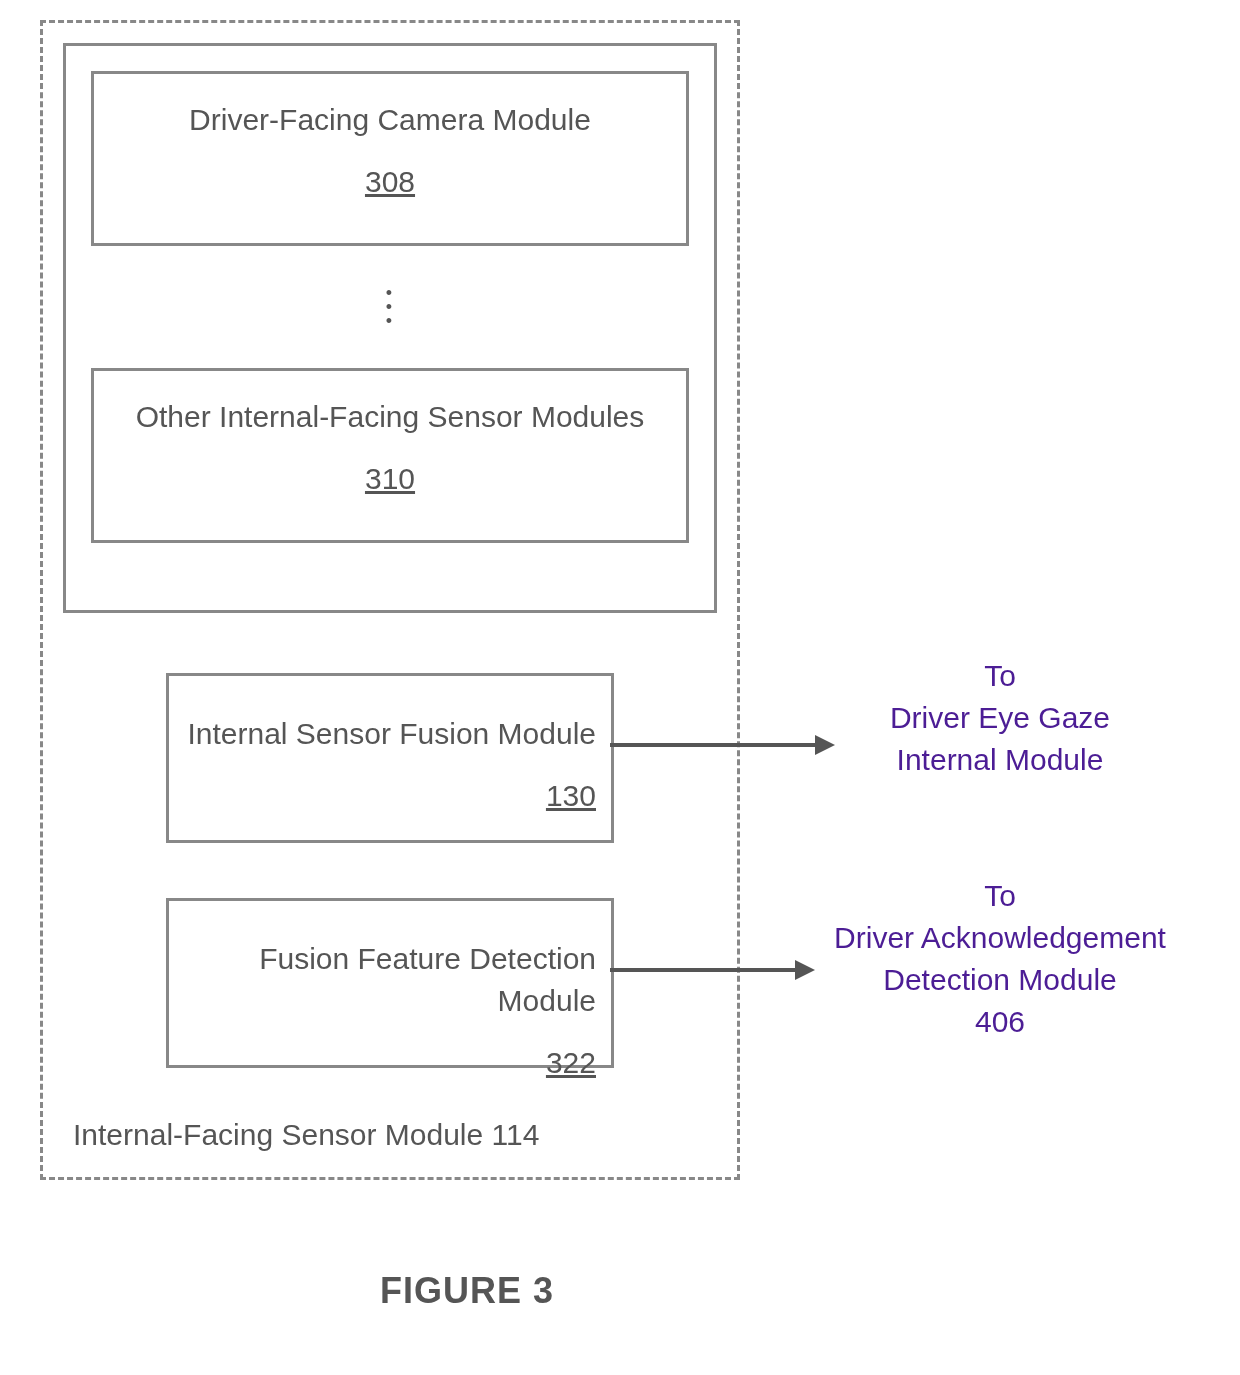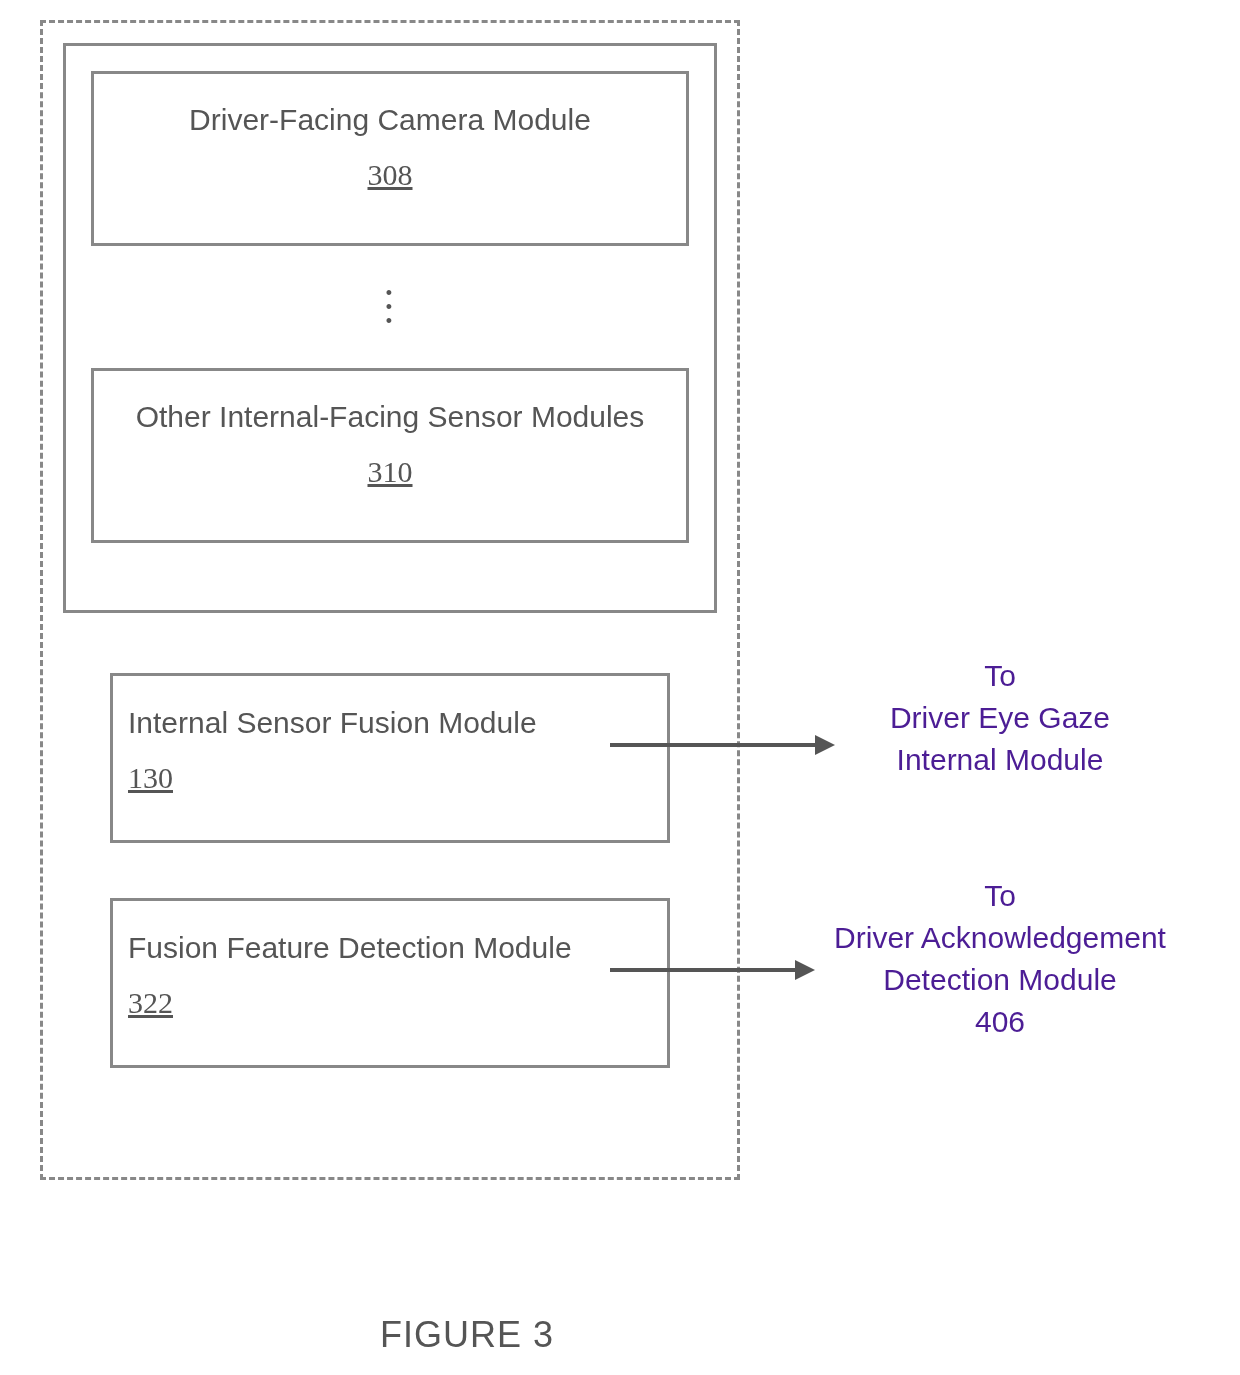--- a/index.html
+++ b/index.html
@@ -49,30 +49,29 @@
       color: #555;
       line-height: 14px;
       padding: 40px 0;
       letter-spacing: 2px;
     }
     .module-label {
       line-height: 1.4;
     }
     .module-ref {
       text-decoration: underline;
-      margin-top: 17px;
+      margin-top: 24px;
       display: inline-block;
-      font-family: Liberation Serif, serif;
     }
     .standalone-box {
       border: 3px solid #888;
-      width: 560px;
+      width: 448px;
       margin: 0 auto;
-      padding: 26px 15px;
-      text-align: left;
+      padding: 37px 15px;
+      text-align: right;
       font-size: 30px;
       color: #555;
     }
     .module-320 {
       margin-top: 60px;
       height: 170px;
     }
     .module-322 {
       margin-top: 55px;
       height: 170px;
@@ -82,24 +81,23 @@
       bottom: 25px;
       left: 30px;
       font-size: 30px;
       color: #555;
     }
     .figure-title {
       position: absolute;
       top: 1270px;
       left: 380px;
       font-size: 36px;
-      font-weight: normal;
+      font-weight: bold;
       color: #555;
       letter-spacing: 1px;
-      margin-top: 44px;
     }
     .output-label {
       position: absolute;
       font-size: 30px;
       color: #4c1d95;
       text-align: center;
       line-height: 1.4;
     }
     .output-404 {
       left: 840px;
@@ -145,20 +143,21 @@
   <div class="standalone-box module-320">
     <div class="module-label">Internal Sensor Fusion Module</div>
     <div class="module-ref">130</div>
   </div>
 
   <div class="standalone-box module-322">
     <div class="module-label">Fusion Feature Detection Module</div>
     <div class="module-ref">322</div>
   </div>
 
+  <div class="main-label">Internal-Facing Sensor Module 114</div>
 </div>
 
 <svg class="arrow" style="left:610px; top:725px; width:230px; height:40px;">
   <line x1="0" y1="20" x2="205" y2="20" class="arrow-line"></line>
   <polygon points="205,10 225,20 205,30" class="arrow-head"></polygon>
 </svg>
 
 <svg class="arrow" style="left:610px; top:950px; width:210px; height:40px;">
   <line x1="0" y1="20" x2="185" y2="20" class="arrow-line"></line>
   <polygon points="185,10 205,20 185,30" class="arrow-head"></polygon>

